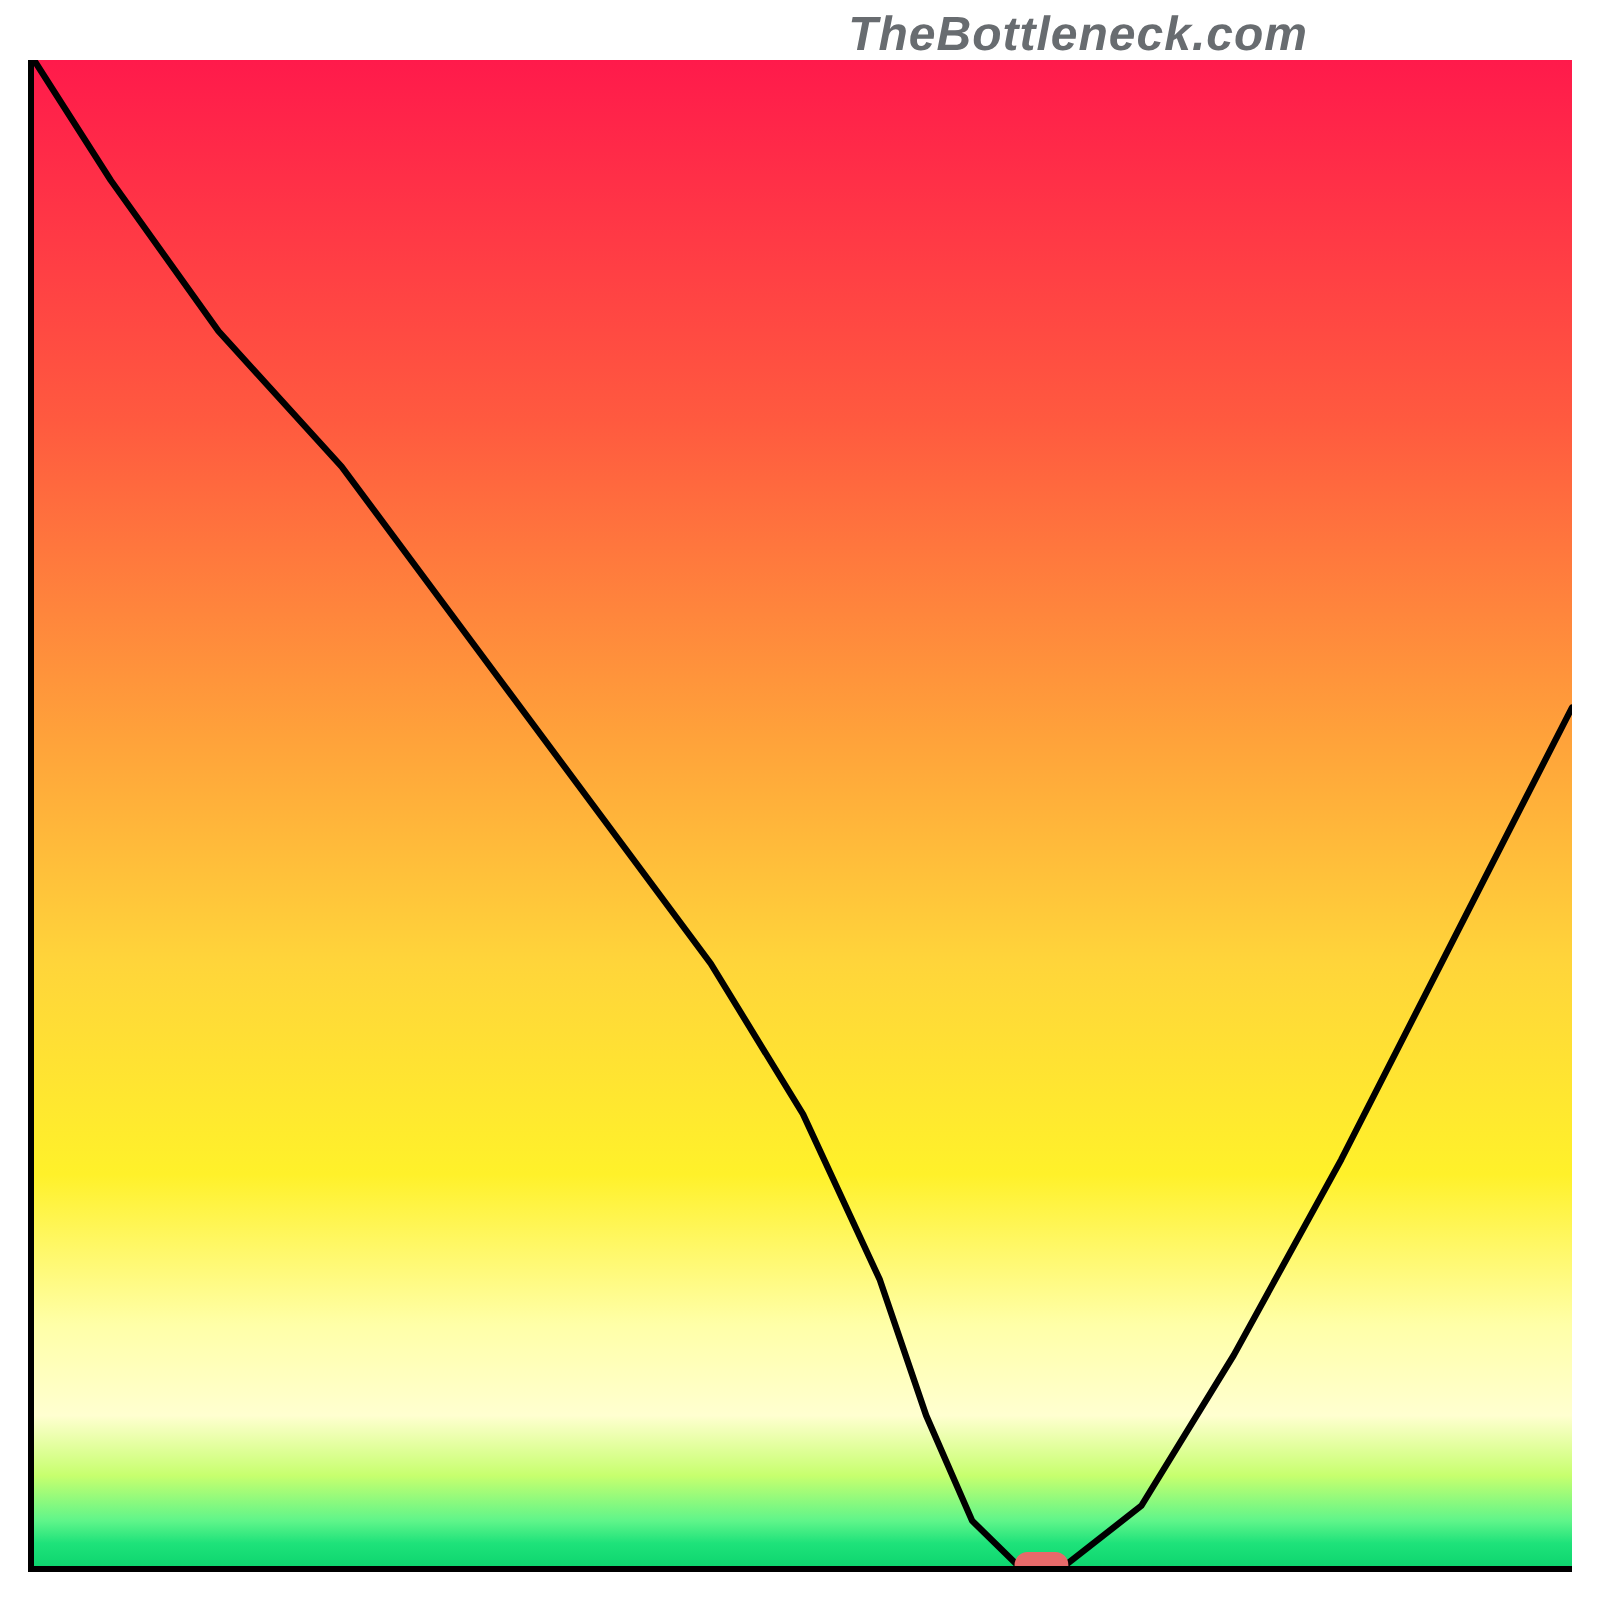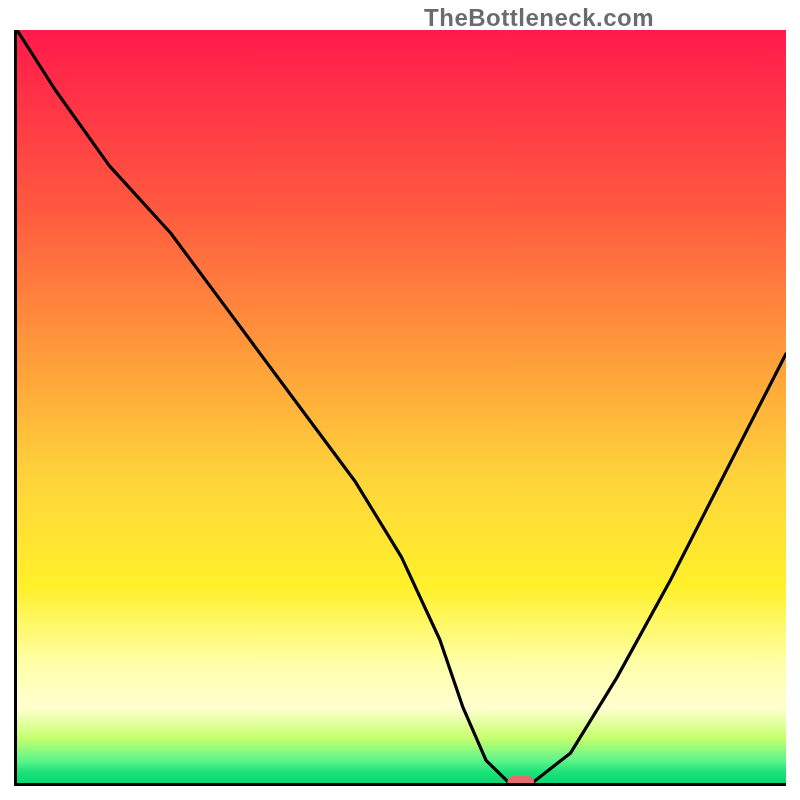--- a/index.html
+++ b/index.html
@@ -8,20 +8,21 @@
     width: 800px;
     height: 800px;
     background: #ffffff;
     font-family: Arial, Helvetica, sans-serif;
     overflow: hidden;
   }
   .stage {
     position: relative;
     width: 670px;
     height: 800px;
+    font-style: italic;
   }
   .watermark {
     position: absolute;
     top: 4px;
     right: 16px;
     font-size: 24px;
     font-weight: 600;
     color: #686c70;
     letter-spacing: 0.5px;
     pointer-events: none;

